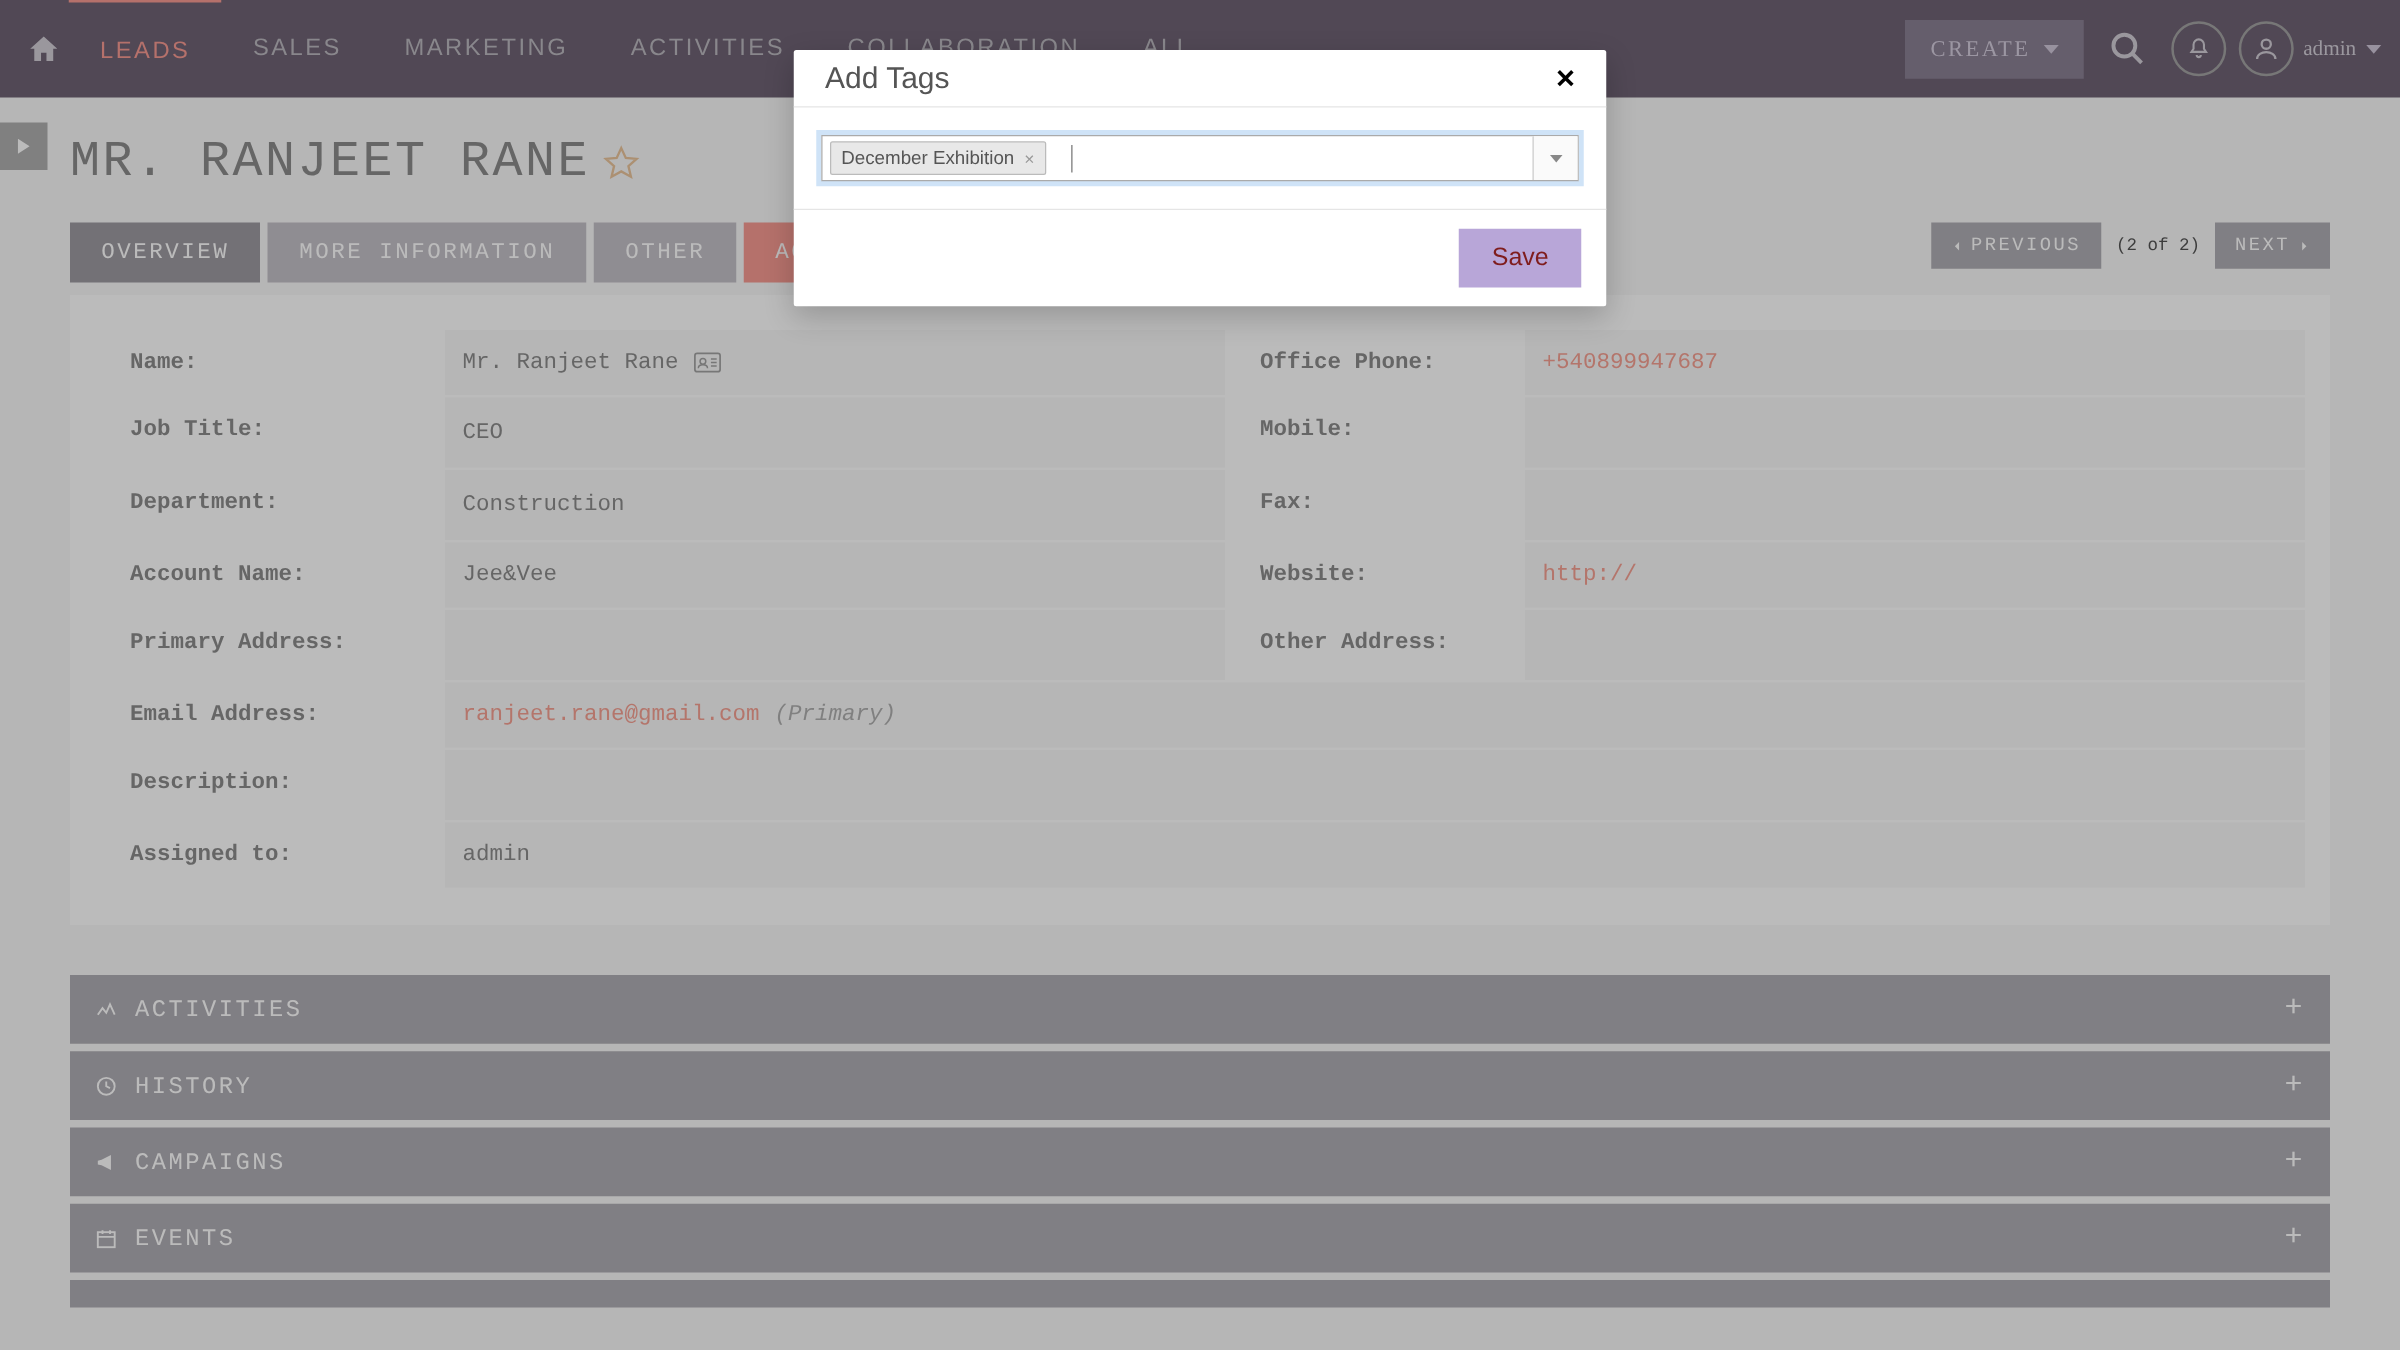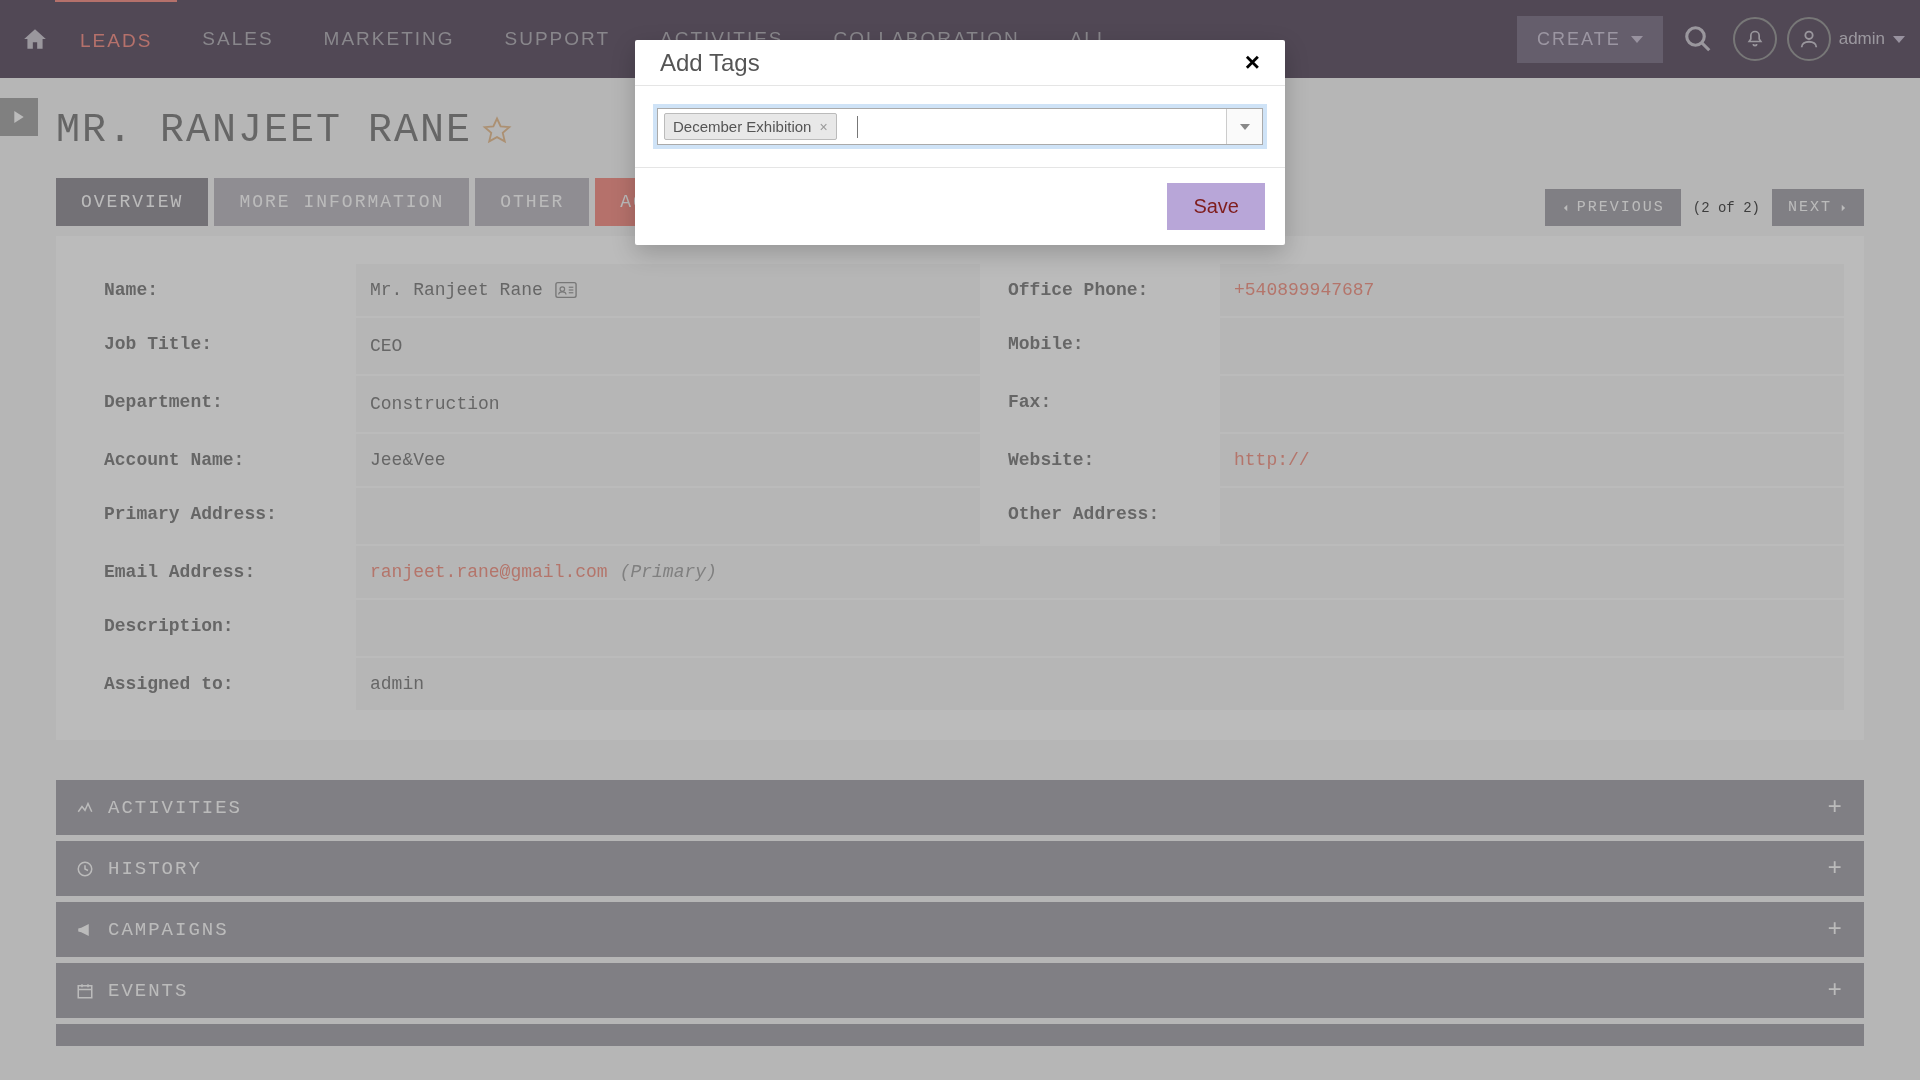--- a/index.html
+++ b/index.html
@@ -3,38 +3,38 @@
 <meta charset="utf-8">
 <style>
 * { box-sizing: border-box; margin: 0; padding: 0; }
 body { font-family: "Helvetica Neue", Arial, sans-serif; background: #f4f4f4; width: 1920px; height: 1080px; overflow: hidden; position: relative; }
 
 
 .topnav { height: 78px; background: #2b1833; display: flex; align-items: center; padding: 0 15px; position: relative; }
 .topnav .home-icon { width: 40px; height: 78px; display: flex; align-items: center; justify-content: center; }
 .topnav .nav-item { color: #9a97a0; font-size: 19px; letter-spacing: 2px; padding: 0 25px; height: 78px; display: flex; align-items: center; cursor: pointer; }
 .topnav .nav-item.active { color: #f26a5e; border-top: 4px solid #f26a5e; margin-top: -4px; padding-top: 4px; }
-.topnav .right-group { margin-left: auto; display: flex; align-items: center; gap: 10px; }
+.topnav .right-group { margin-left: auto; display: flex; align-items: center; gap: 10px; font-family: Liberation Serif, serif; }
 .create-btn { background: #534460; color: #bfb4cc; letter-spacing: 2px; font-size: 18px; padding: 13px 20px; display: flex; align-items: center; gap: 10px; }
 .create-btn .caret { width: 0; height: 0; border-left: 6px solid transparent; border-right: 6px solid transparent; border-top: 7px solid #b9adc7; }
 .icon-circle { width: 44px; height: 44px; border: 2px solid #777; border-radius: 50%; display: flex; align-items: center; justify-content: center; }
 .admin-group { display: flex; align-items: center; gap: 8px; color: #bfb9c6; font-size: 17px; }
 .admin-group .caret { width: 0; height: 0; border-left: 6px solid transparent; border-right: 6px solid transparent; border-top: 7px solid #b9adc7; }
 
 
 .flyout { position: absolute; left: 0; top: 98px; width: 38px; height: 38px; background: #888; display: flex; align-items: center; justify-content: center; }
 
 
 .page { padding: 30px 56px 0 56px; font-family: Liberation Mono, monospace; }
 .page-title-row { display: flex; align-items: center; gap: 10px; }
 .page-title { font-size: 40px; letter-spacing: 2px; color: #555; font-weight: 300; }
 .star { width: 30px; height: 30px; }
 
 
-.tabrow { display: flex; align-items: flex-end; margin-top: 25px; }
+.tabrow { display: flex; align-items: flex-start; margin-top: 25px; }
 .tab { background: #a7a2ad; color: #fff; letter-spacing: 2px; font-size: 18px; padding: 14px 25px; margin-right: 6px; }
 .tab.active { background: #6f6a75; }
 .tab.action { background: #f26a5e; }
 .pager { margin-left: auto; display: flex; align-items: center; gap: 12px; }
 .pager-btn { background: #898690; color: #fff; letter-spacing: 2px; font-size: 15px; padding: 10px 16px; display: flex; align-items: center; gap: 6px; }
 .pager-count { color: #000000; font-size: 14px; }
 
 
 .detail-panel { background: #fff; margin-top: 10px; padding: 28px 20px 28px 20px; }
 .detail-grid { display: grid; grid-template-columns: 280px 1fr 240px 1fr; column-gap: 0; }
@@ -77,21 +77,20 @@
 
 <div class="topnav">
   <div class="home-icon">
     <svg width="26" height="26" viewBox="0 0 24 24">
         <path fill="#bcb6c3" d="M12 3l10 9h-3v9h-5v-6h-4v6H5v-9H2z"></path>
       </svg>
   </div>
   <div class="nav-item active">LEADS</div>
   <div class="nav-item">SALES</div>
   <div class="nav-item">MARKETING</div>
-  <div class="nav-item">SUPPORT</div>
   <div class="nav-item">ACTIVITIES</div>
   <div class="nav-item">COLLABORATION</div>
   <div class="nav-item">ALL</div>
 
   <div class="right-group">
     <div class="create-btn">
       <span>CREATE</span>
       <span class="caret"></span>
     </div>
     <div style="padding:0 10px;">

